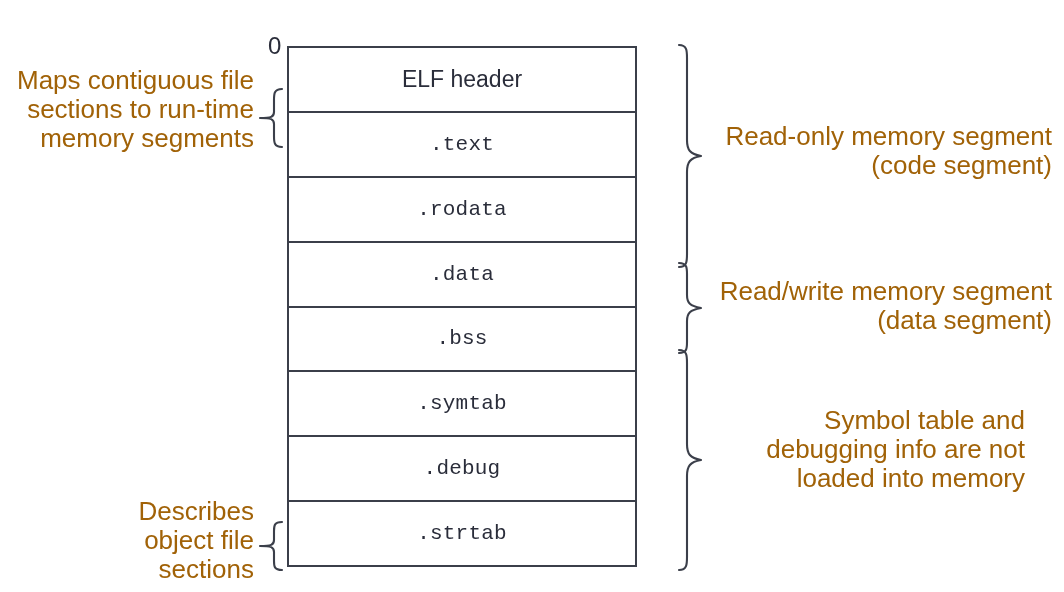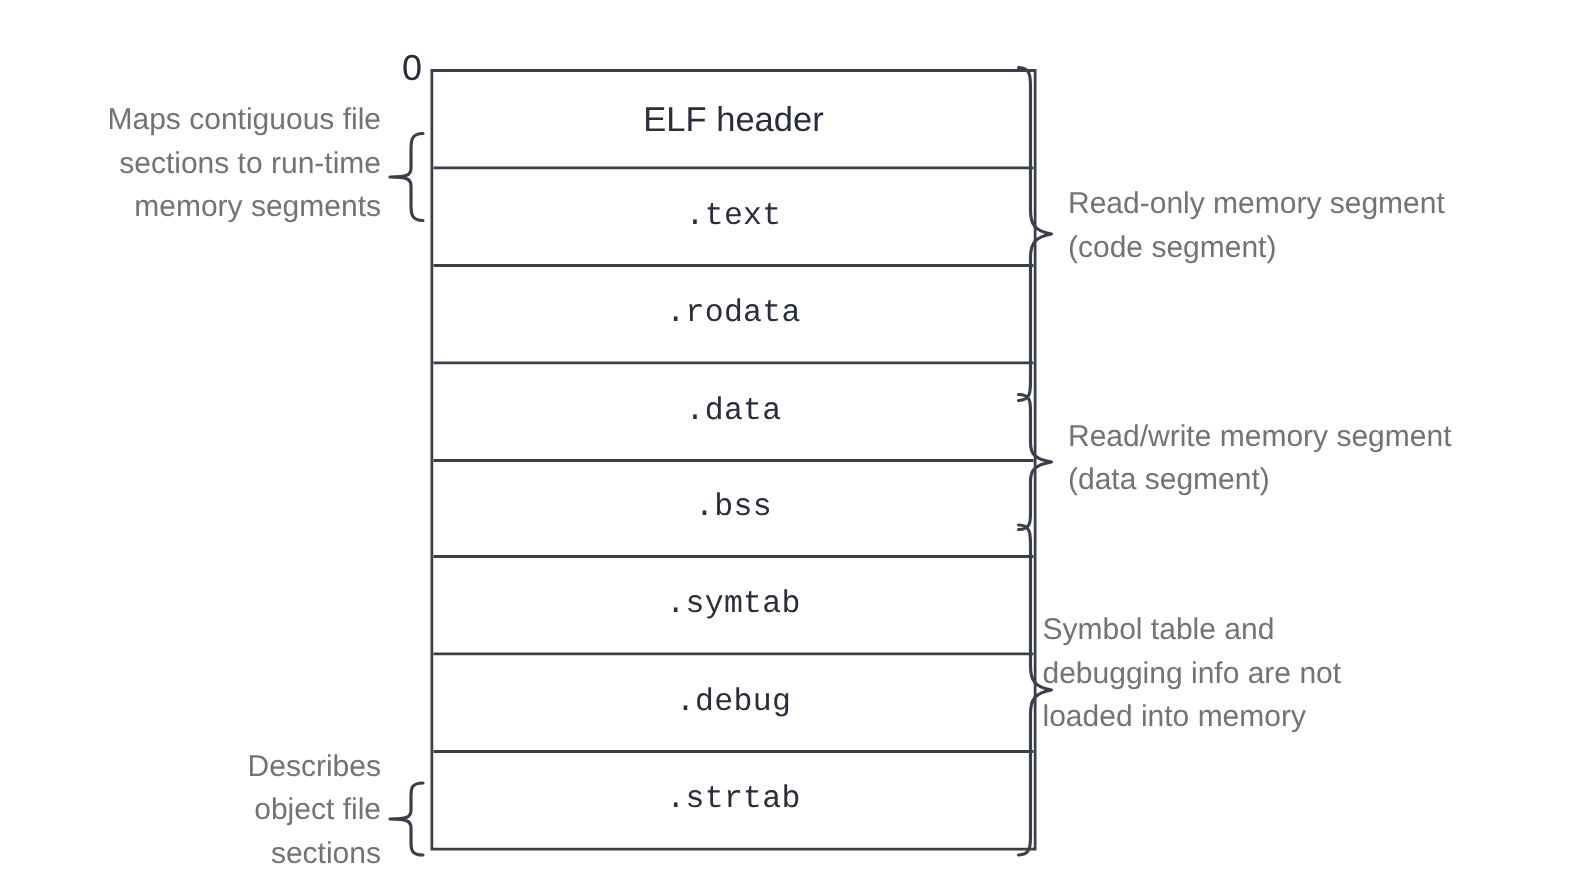--- a/index.html
+++ b/index.html
@@ -14,21 +14,21 @@
     overflow: hidden;
     font-family: "Liberation Sans", sans-serif;
     color: #2a2d3a;
   }
 
   
   #elf-table {
     position: absolute;
     left: 287px;
     top: 46px;
-    width: 404px;
+    width: 350px;
     height: 521px;
     box-sizing: border-box;
     border: 2px solid #3b3f4a;
     display: flex;
     flex-direction: column;
   }
   .elf-row {
     flex: 1 1 0;
     display: flex;
     align-items: center;
@@ -62,30 +62,30 @@
     left: 268px;
     top: 34px;
     font-size: 24px;
     line-height: 1;
     color: #2a2d3a;
   }
 
   
   .annotation {
     position: absolute;
-    font-size: 20px;
+    font-size: 26px;
     line-height: 29px;
-    color: #737373;
+    color: #a16207;
     white-space: pre-line;
   }
   .annotation.left {
     text-align: right;
   }
   .annotation.right {
-    text-align: left;
+    text-align: right;
   }
 
   #ann-maps     { left: 8px;  top: 66px;  width: 246px; }
   #ann-describes{ left: 8px;  top: 497px; width: 246px; }
   #ann-readonly { left: 712px; top: 122px; width: 340px; }
   #ann-readwrite{ left: 712px; top: 277px; width: 340px; }
   #ann-symbols  { left: 695px; top: 406px; width: 330px; }
 
   
   .brace {

